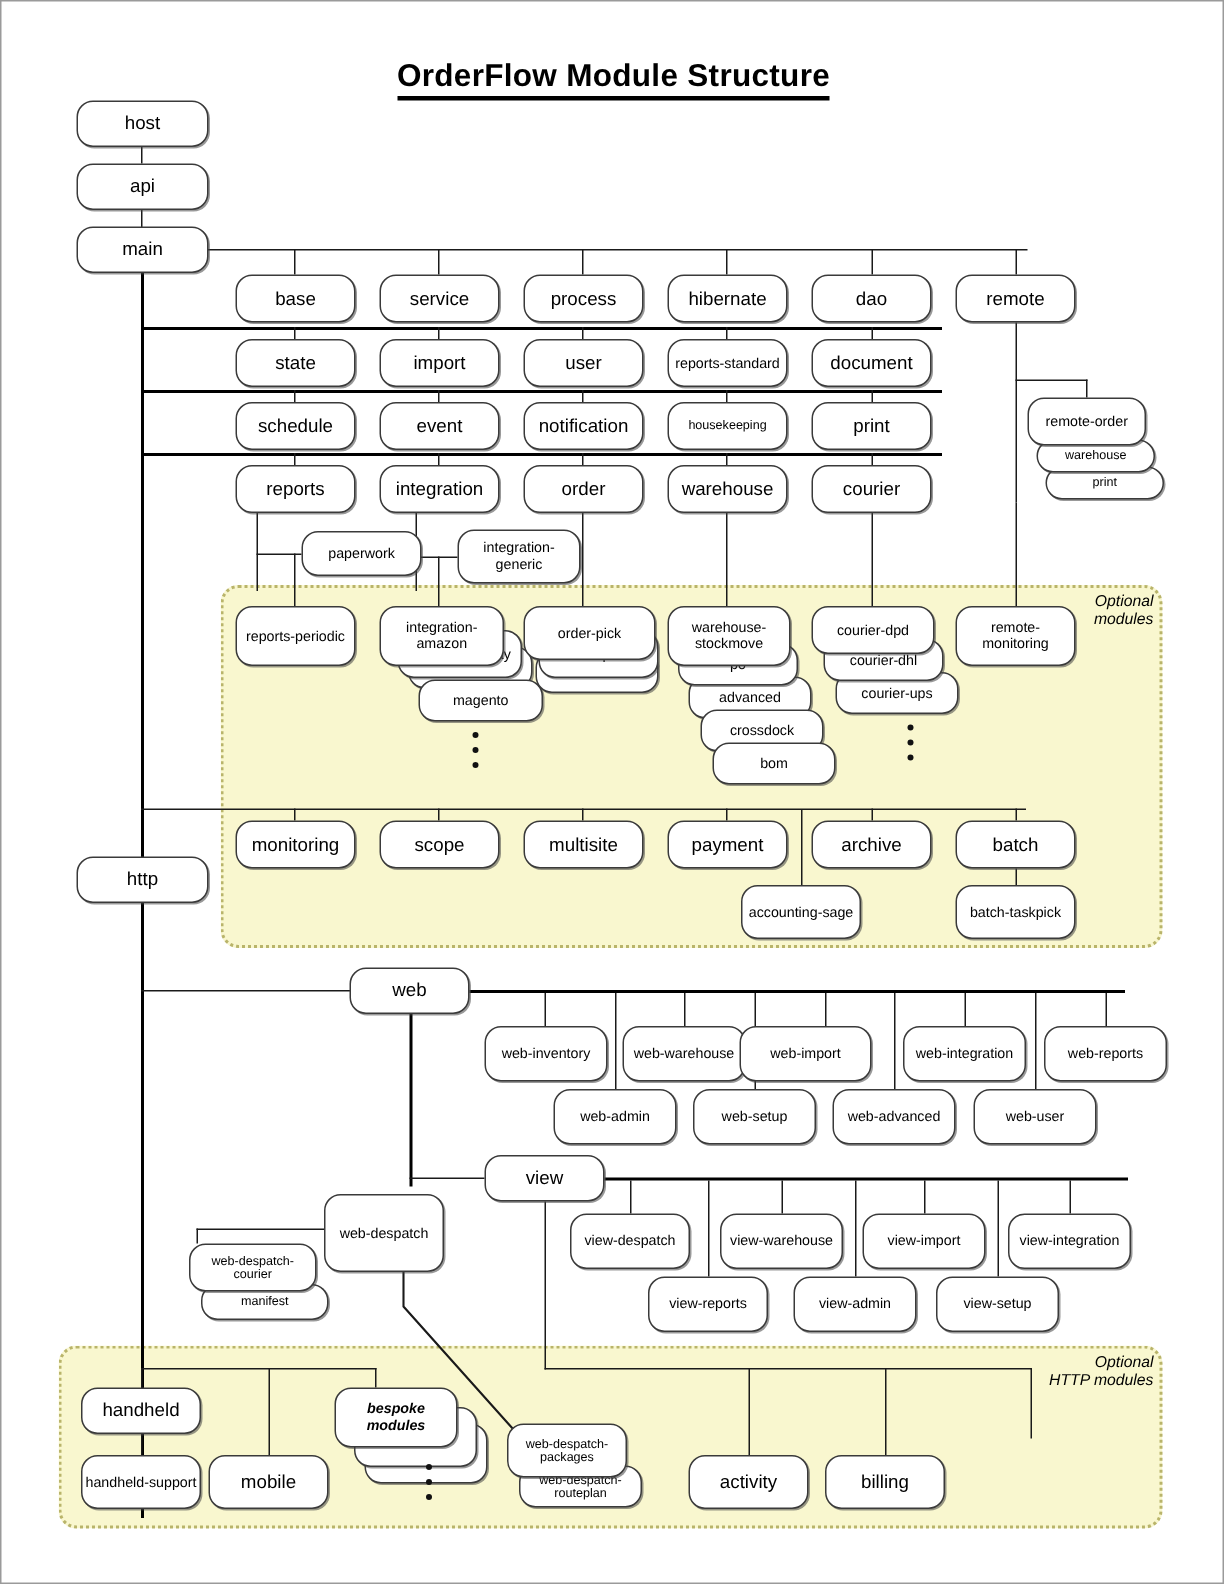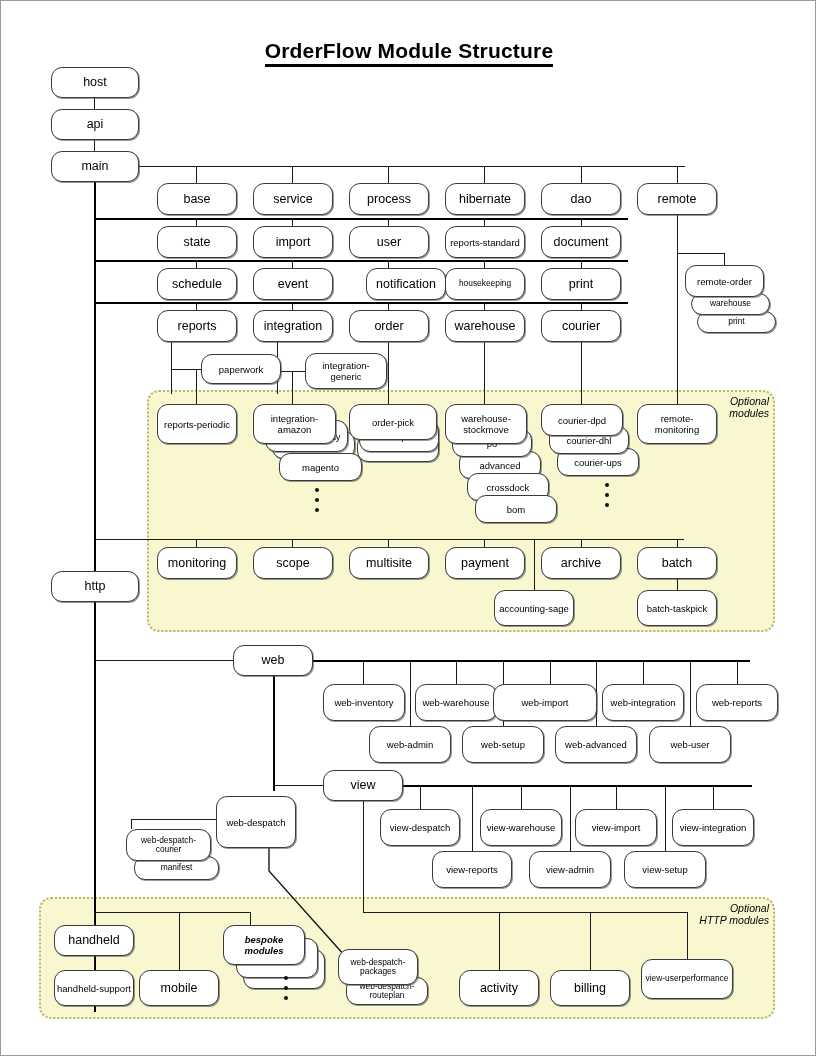--- a/index.html
+++ b/index.html
@@ -128,21 +128,21 @@
   <div class="edge v" style="left:387px;top:259px;height:8px;"></div>
   <div class="edge v" style="left:483px;top:259px;height:8px;"></div>
   <div class="edge v" style="left:580px;top:259px;height:8px;"></div>
 
   <div class="node" style="left:156px;top:267px;width:80px;height:32px;">
       <span>schedule</span>
     </div>
   <div class="node" style="left:252px;top:267px;width:80px;height:32px;">
       <span>event</span>
     </div>
-  <div class="node" style="left:348px;top:267px;width:80px;height:32px;margin-left:17px;">
+  <div class="node" style="left:348px;top:267px;width:80px;height:32px;">
       <span>notification</span>
     </div>
   <div class="node xs" style="left:444px;top:267px;width:80px;height:32px;">
       <span>housekeeping</span>
     </div>
   <div class="node" style="left:540px;top:267px;width:80px;height:32px;">
       <span>print</span>
     </div>
 
   <div class="edge v" style="left:195px;top:301px;height:8px;"></div>
@@ -313,21 +313,21 @@
   <div class="edge v" style="left:549px;top:661px;height:22px;"></div>
   <div class="edge v" style="left:642px;top:661px;height:22px;"></div>
   <div class="edge v" style="left:736px;top:661px;height:22px;"></div>
 
   <div class="node sm" style="left:322px;top:683px;width:82px;height:37px;">
       <span>web-inventory</span>
     </div>
   <div class="node sm" style="left:414px;top:683px;width:82px;height:37px;">
       <span>web-warehouse</span>
     </div>
-  <div class="node sm" style="left:492px;top:683px;width:104px;height:37px;align-items:center;">
+  <div class="node sm" style="left:492px;top:683px;width:88px;height:37px;align-items:center;">
       <span>web-import</span>
     </div>
   <div class="node sm" style="left:601px;top:683px;width:82px;height:37px;">
       <span>web-integration</span>
     </div>
   <div class="node sm" style="left:695px;top:683px;width:82px;height:37px;">
       <span>web-reports</span>
     </div>
 
   <div class="edge v" style="left:409px;top:661px;height:64px;"></div>
@@ -441,17 +441,14 @@
       <i></i>
       <i></i>
     </div>
 
   <div class="node" style="left:458px;top:969px;width:80px;height:36px;">
       <span>activity</span>
     </div>
   <div class="node" style="left:549px;top:969px;width:80px;height:36px;">
       <span>billing</span>
     </div>
-  <div class="node xs" style="left:640px;top:958px;width:92px;height:40px;">
-      <span>view-userperformance</span>
-    </div>
 
 </div>
 
 </body></html>

